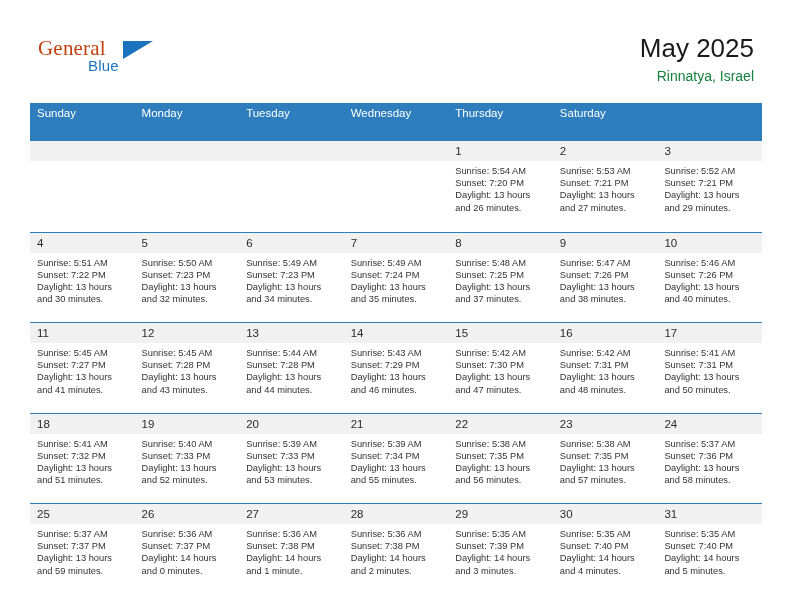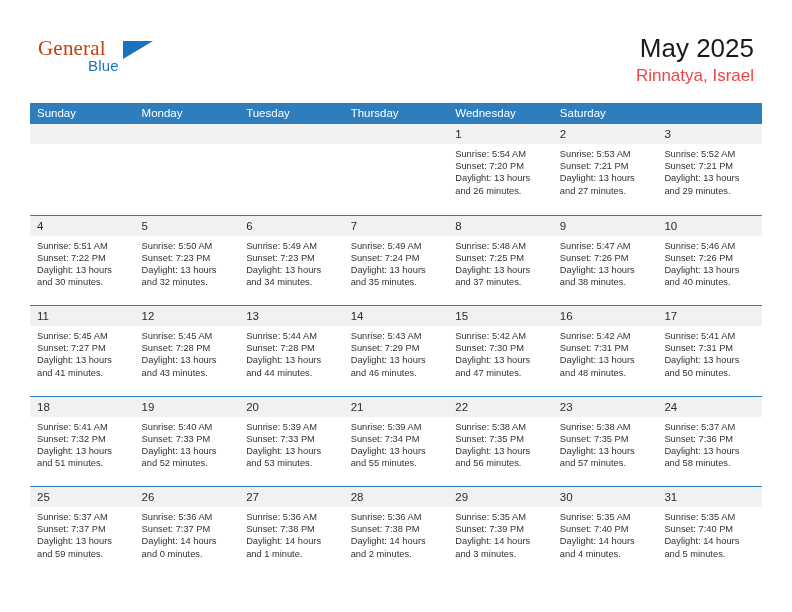--- a/index.html
+++ b/index.html
@@ -71,38 +71,38 @@
     text-align: right;
   }
   .month-title {
     font-size: 26px;
     color: #1a1a1a;
     font-weight: normal;
     line-height: 32px;
     font-family: Liberation Sans, sans-serif;
   }
   .location-title {
-    font-size: 17px;
-    color: #ef4444;
+    font-size: 14px;
+    color: #15803d;
     line-height: 20px;
     margin-top: 2px;
     font-family: "Liberation Sans", sans-serif;
   }
 
   
   .calendar {
     position: absolute;
     left: 30px;
     top: 103px;
     width: 732px;
   }
   .weekday-row {
     display: flex;
     width: 732px;
-    height: 21px;
+    height: 38px;
     background: #2e7ebd;
   }
   .weekday-cell {
     width: 104.57px;
     height: 21px;
     box-sizing: border-box;
     padding-left: 7px;
     color: #ffffff;
     font-size: 11.5px;
     line-height: 21px;
@@ -171,22 +171,22 @@
       <div class="month-title">May 2025</div>
       <div class="location-title">Rinnatya, Israel</div>
     </div>
   </div>
 
   <div class="calendar">
     <div class="weekday-row" id="weekday-row">
         <div class="weekday-cell">Sunday</div>
         <div class="weekday-cell">Monday</div>
         <div class="weekday-cell">Tuesday</div>
+        <div class="weekday-cell">Wednesday</div>
         <div class="weekday-cell">Thursday</div>
-        <div class="weekday-cell">Wednesday</div>
         <div class="weekday-cell">Saturday</div>
       </div>
     <div id="weeks-container">
         <div class="week-row first">
           <div class="day-cell empty">
             <div class="day-number-band"></div>
           </div>
           <div class="day-cell empty">
             <div class="day-number-band"></div>
           </div>

